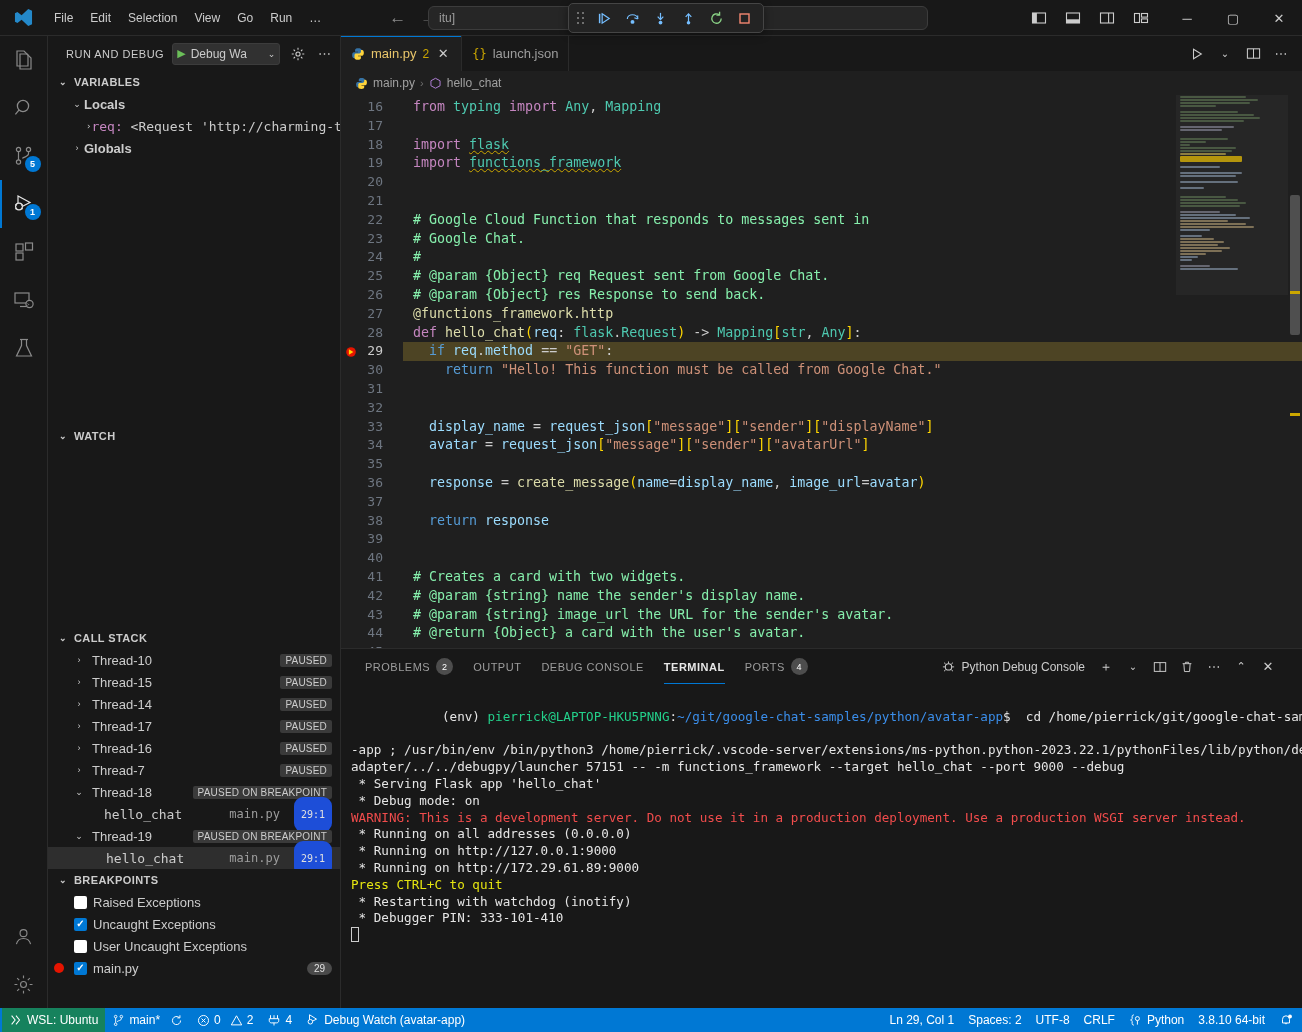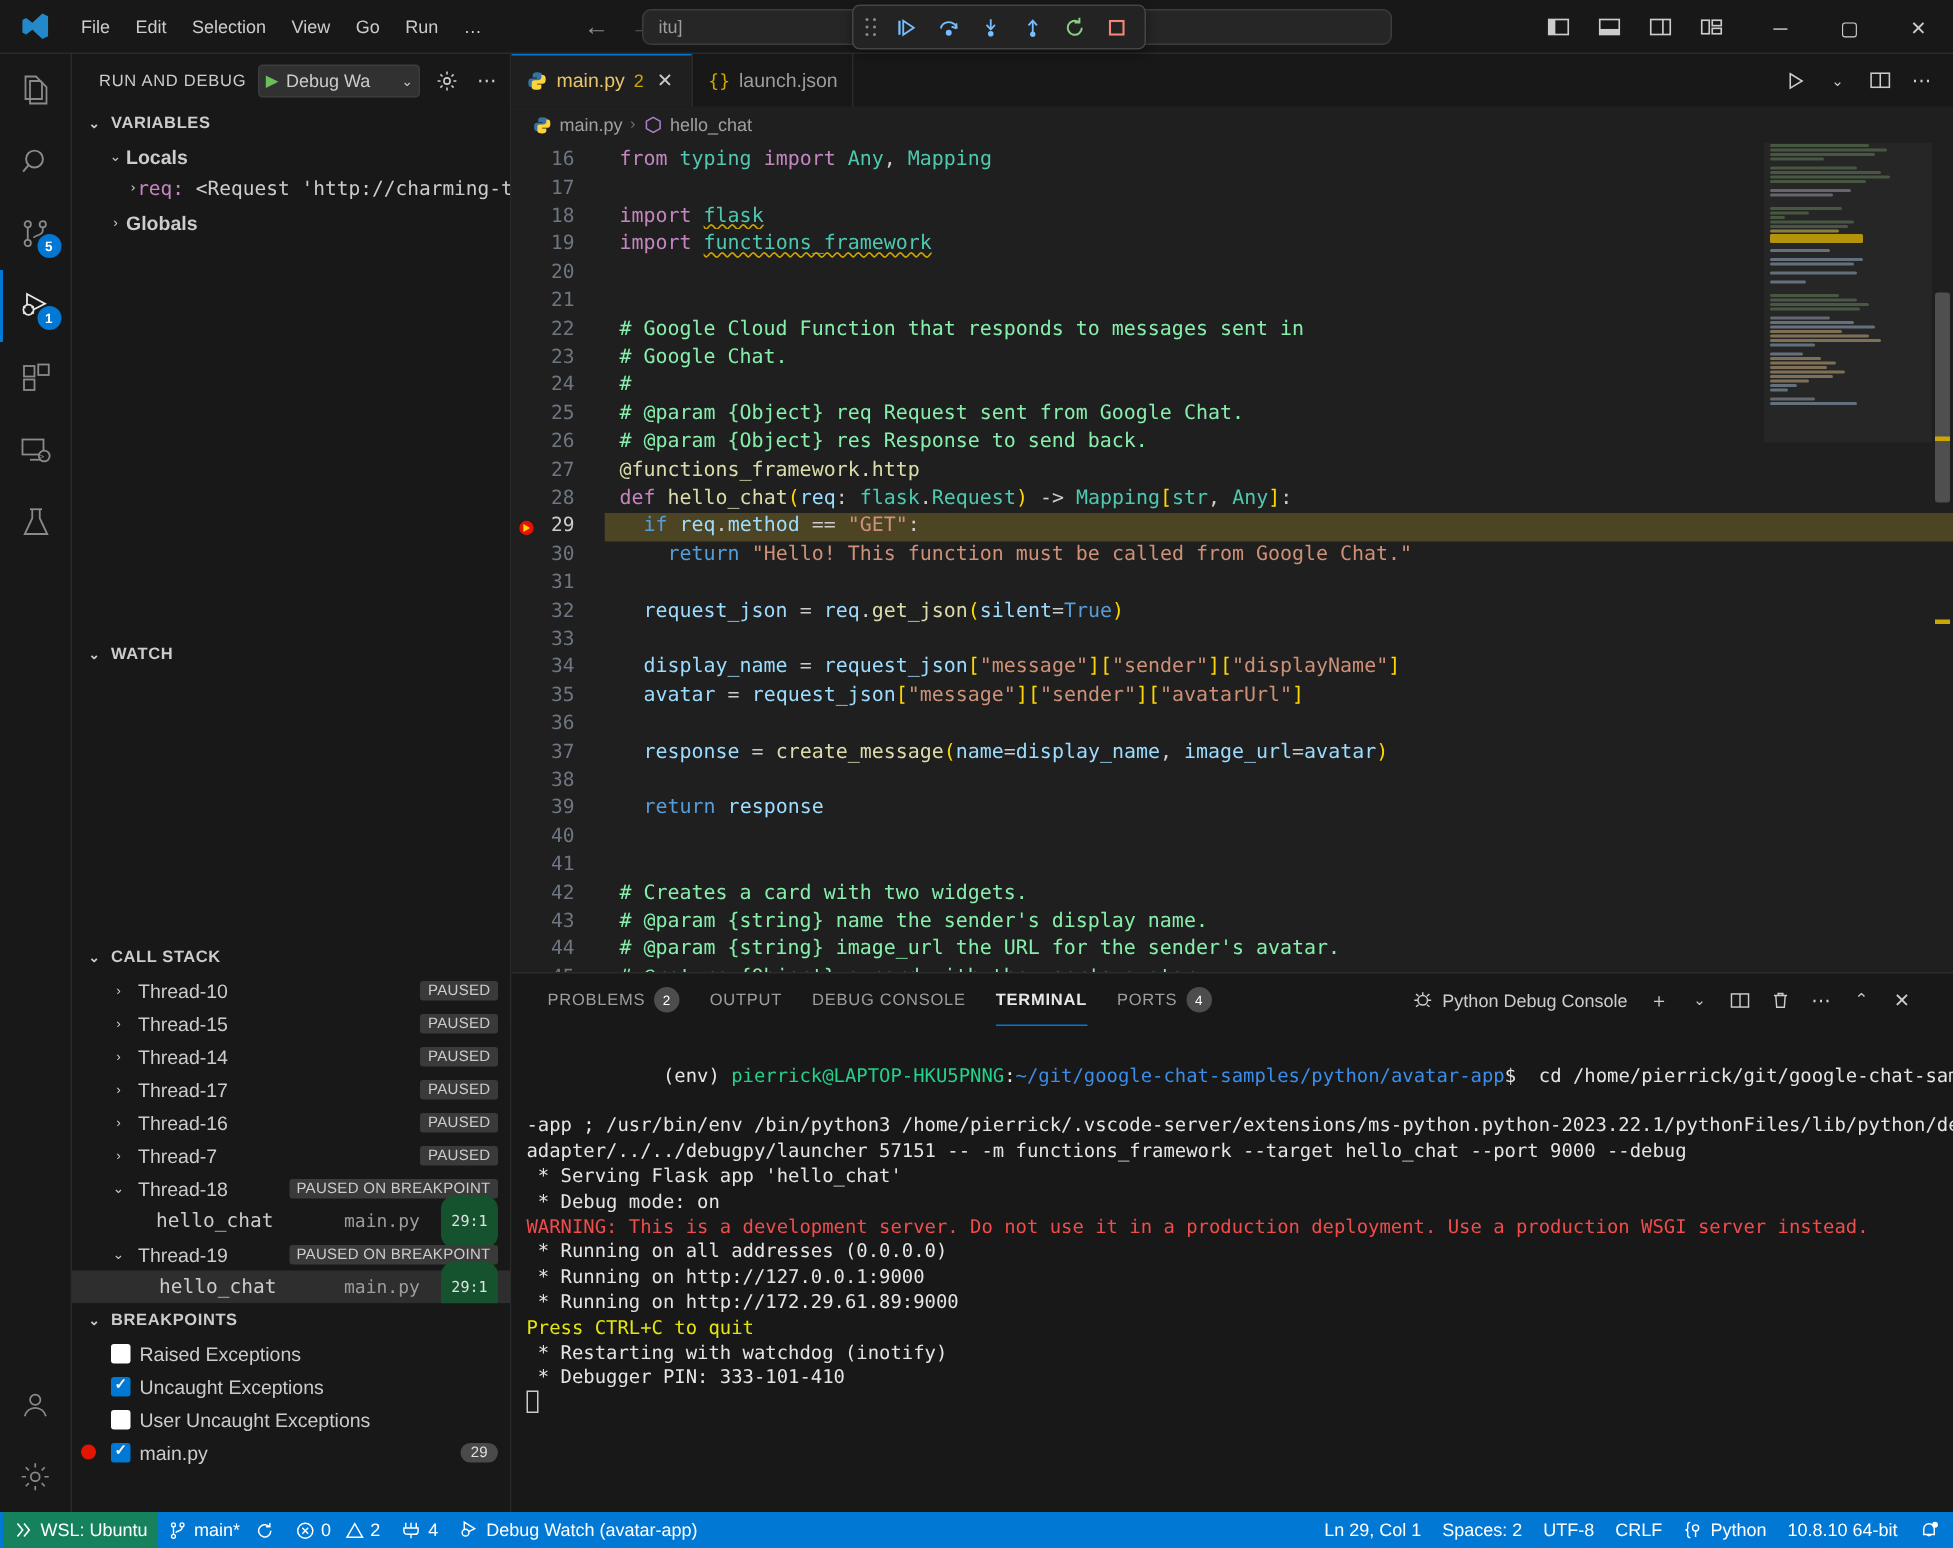--- a/index.html
+++ b/index.html
@@ -104,21 +104,21 @@
 
   .watch-empty { height:180px; }
 
   .stack-row { height:22px; display:flex; align-items:center; font-size:13px; padding-right:8px; gap:6px; }
   .stack-row.selected { background:#2e2e2e; border-left:2px solid transparent; }
   .state-tag {
     background:#3a3a3a; color:#cccccc; font-size:10px; padding:1px 5px; border-radius:2px;
     letter-spacing:.2px; margin-left:auto; white-space:nowrap;
   }
   .frame-file { margin-left:auto; color:#9d9d9d; font-size:12px; }
-  .frame-pos { background:#14532d; color:#e0e0e0; font-size:10px; border-radius:9px; padding:12px 7px; margin-left:8px;text-align:center; }
+  .frame-pos { background:#1d4ed8; color:#e0e0e0; font-size:10px; border-radius:9px; padding:12px 7px; margin-left:8px;text-align:center; }
 
   .bp-row { height:22px; display:flex; align-items:center; gap:6px; font-size:13px; padding-left:26px; padding-right:8px; }
   .cb { width:13px; height:13px; border-radius:2px; background:#fff; display:flex;
         align-items:center; justify-content:center; flex:none; }
   .cb.on { background:#0078d4; }
   .cb.on:after { content:"✓"; color:#fff; font-size:10px; line-height:1; font-weight:bold; }
   .bp-dot { width:10px; height:10px; border-radius:50%; background:#e51400; flex:none; margin-left:-20px; margin-right:4px; }
   .bp-count { margin-left:auto; background:#4a4a4a; color:#e0e0e0; font-size:10px; border-radius:9px; padding:1px 7px; }
 
   
@@ -642,21 +642,20 @@
             <div class="cline"><span class="tok-com"># Google Cloud Function that responds to messages sent in</span></div>
             <div class="cline"><span class="tok-com"># Google Chat.</span></div>
             <div class="cline"><span class="tok-com">#</span></div>
             <div class="cline"><span class="tok-com"># @param {Object} req Request sent from Google Chat.</span></div>
             <div class="cline"><span class="tok-com"># @param {Object} res Response to send back.</span></div>
             <div class="cline"><span class="tok-dec">@functions_framework.http</span></div>
             <div class="cline"><span class="tok-kw">def</span> <span class="tok-fn">hello_chat</span><span class="tok-brk">(</span><span class="tok-param">req</span>: <span class="tok-cls">flask</span>.<span class="tok-cls">Request</span><span class="tok-brk">)</span> -&gt; <span class="tok-cls">Mapping</span><span class="tok-brk">[</span><span class="tok-cls">str</span>, <span class="tok-cls">Any</span><span class="tok-brk">]</span>:</div>
             <div class="cline hl">  <span class="tok-kw2">if</span> <span class="tok-var">req</span>.<span class="tok-var">method</span> == <span class="tok-str">"GET"</span>:</div>
             <div class="cline">    <span class="tok-kw2">return</span> <span class="tok-str">"Hello! This function must be called from Google Chat."</span></div>
             <div class="cline"></div>
-            <div class="cline">  <span class="tok-var">request_json</span> = <span class="tok-var">req</span>.<span class="tok-fn">get_json</span><span class="tok-brk">(</span><span class="tok-param">silent</span>=<span class="tok-kw2">True</span><span class="tok-brk">)</span></div>
             <div class="cline"></div>
             <div class="cline">  <span class="tok-var">display_name</span> = <span class="tok-var">request_json</span><span class="tok-brk">[</span><span class="tok-str">"message"</span><span class="tok-brk">][</span><span class="tok-str">"sender"</span><span class="tok-brk">][</span><span class="tok-str">"displayName"</span><span class="tok-brk">]</span></div>
             <div class="cline">  <span class="tok-var">avatar</span> = <span class="tok-var">request_json</span><span class="tok-brk">[</span><span class="tok-str">"message"</span><span class="tok-brk">][</span><span class="tok-str">"sender"</span><span class="tok-brk">][</span><span class="tok-str">"avatarUrl"</span><span class="tok-brk">]</span></div>
             <div class="cline"></div>
             <div class="cline">  <span class="tok-var">response</span> = <span class="tok-fn">create_message</span><span class="tok-brk">(</span><span class="tok-param">name</span>=<span class="tok-var">display_name</span>, <span class="tok-param">image_url</span>=<span class="tok-var">avatar</span><span class="tok-brk">)</span></div>
             <div class="cline"></div>
             <div class="cline">  <span class="tok-kw2">return</span> <span class="tok-var">response</span></div>
             <div class="cline"></div>
             <div class="cline"></div>
             <div class="cline"><span class="tok-com"># Creates a card with two widgets.</span></div>
@@ -872,21 +871,21 @@
       <div class="sb">
         <span>
           <svg width="14" height="14" viewBox="0 0 16 16">
               <path d="M5.6 2.2c-1.6 0-2 .8-2 1.8v2.4c0 1-1 1.6-1.8 1.6.8 0 1.8.6 1.8 1.6V12c0 1 .4 1.8 2 1.8" fill="none" stroke="#fff" stroke-width="1.1"></path>
               <circle cx="9.6" cy="6.4" r="2.3" fill="none" stroke="#fff" stroke-width="1.1"></circle>
               <path d="M9.6 8.7v4.6" stroke="#fff" stroke-width="1.1"></path>
             </svg>
         </span>
         <span>Python</span>
       </div>
-      <div class="sb">10.8.10 64-bit</div>
+      <div class="sb">3.8.10 64-bit</div>
       <div class="sb">
         <span>
           <svg width="14" height="14" viewBox="0 0 16 16">
               <path d="M4 11.4V7.2a4 4 0 0 1 8 0v4.2H4z" fill="none" stroke="#fff" stroke-width="1.1"></path>
               <path d="M6.6 11.4a1.5 1.5 0 0 0 2.8 0" fill="none" stroke="#fff" stroke-width="1.1"></path>
               <circle cx="12.6" cy="4" r="2.2" fill="#fff"></circle>
             </svg>
         </span>
       </div>
     </div>

